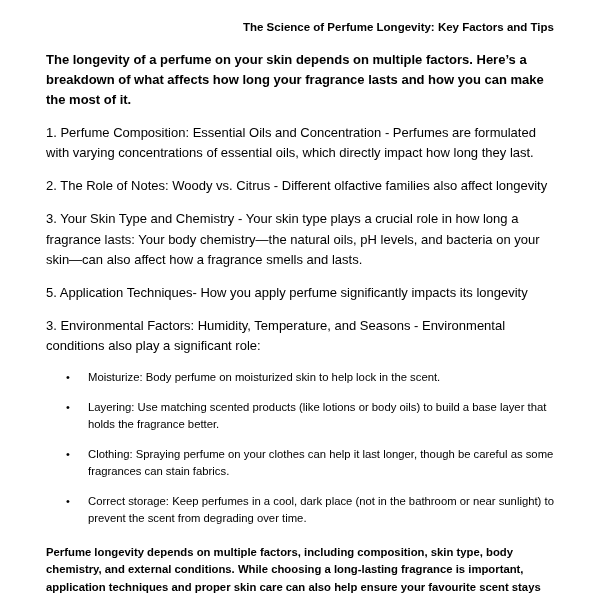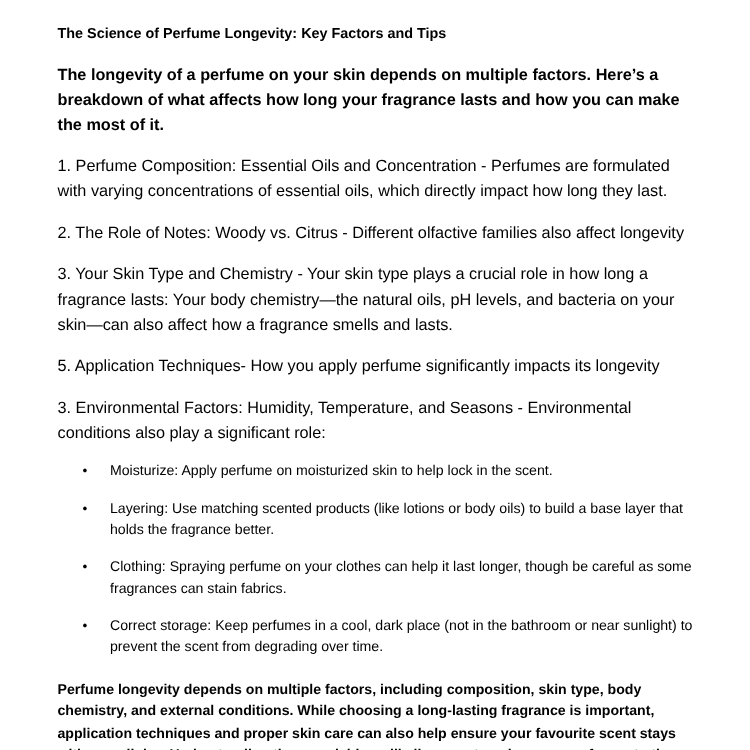--- a/index.html
+++ b/index.html
@@ -15,21 +15,21 @@
     -webkit-font-smoothing: antialiased;
   }
   .page {
     width: 600px;
     box-sizing: border-box;
     padding: 16px 46px 10px 46px;
   }
   .doc-title {
     font-size: 11.5px;
     font-weight: bold;
-    text-align: left;
+    text-align: right;
     margin: 4px 0 14px 0;
     line-height: 1.35;
   }
   p.para {
     font-size: 13px;
     line-height: 1.55;
     margin: 0 0 13px 0;
     text-align: left;
   }
   p.intro {
@@ -92,21 +92,21 @@
   <p class="para">
     <span class="lead">5. Application Techniques-</span><span> How you apply perfume significantly impacts its longevity</span>
   </p>
 
   <p class="para">
     <span class="lead">3. Environmental Factors: Humidity, Temperature, and Seasons -</span><span> Environmental conditions also play a significant role:</span>
   </p>
 
 
   <ul class="tips">
-    <li>Moisturize: Apply perfume on moisturized skin to help lock in the scent.</li>
+    <li>Moisturize: Body perfume on moisturized skin to help lock in the scent.</li>
     <li>Layering: Use matching scented products (like lotions or body oils) to build a base layer that holds the fragrance better.</li>
     <li>Clothing: Spraying perfume on your clothes can help it last longer, though be careful as some fragrances can stain fabrics.</li>
     <li>Correct storage: Keep perfumes in a cool, dark place (not in the bathroom or near sunlight) to prevent the scent from degrading over time.</li>
   </ul>
 
   <p class="closing">Perfume longevity depends on multiple factors, including composition, skin type, body chemistry, and external conditions. While choosing a long-lasting fragrance is important, application techniques and proper skin care can also help ensure your favourite scent stays with you all day. Understanding these variables will allow you to enjoy your perfumes to the fullest, whether you prefer a fleeting floral or a lingering woody scent.</p>
 
 </div>
 
 </body></html>

